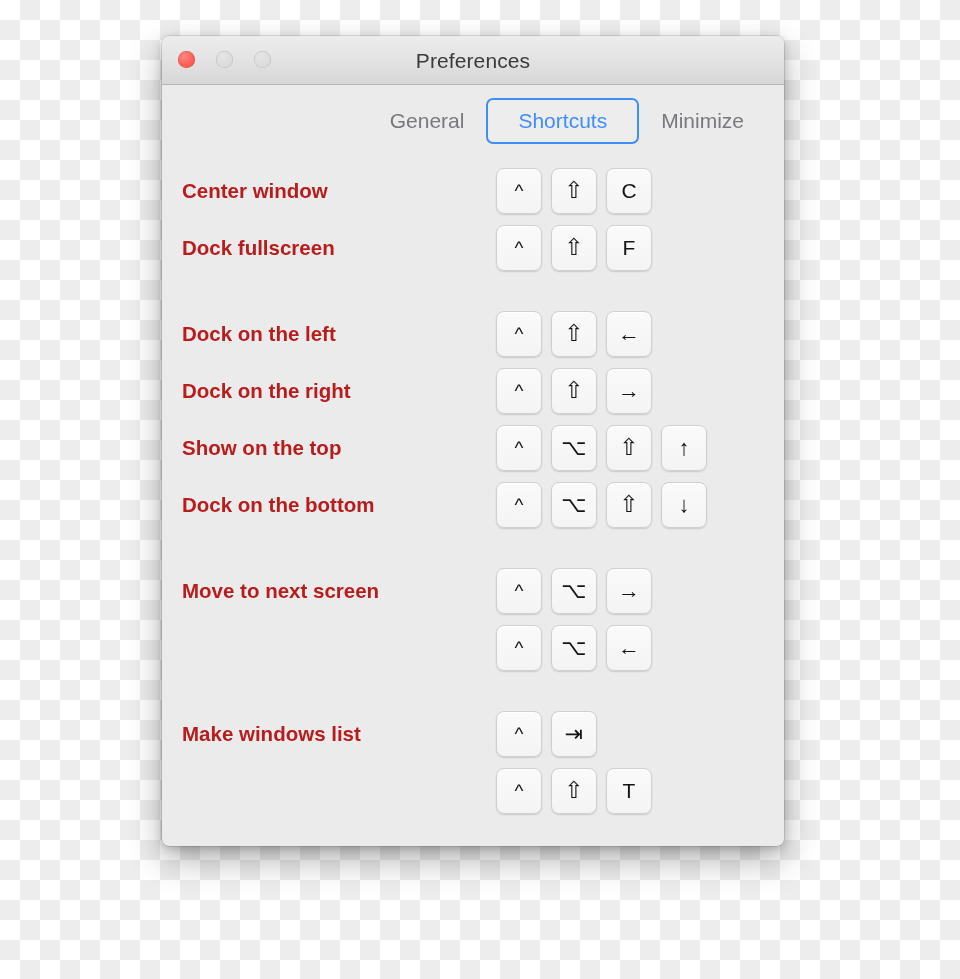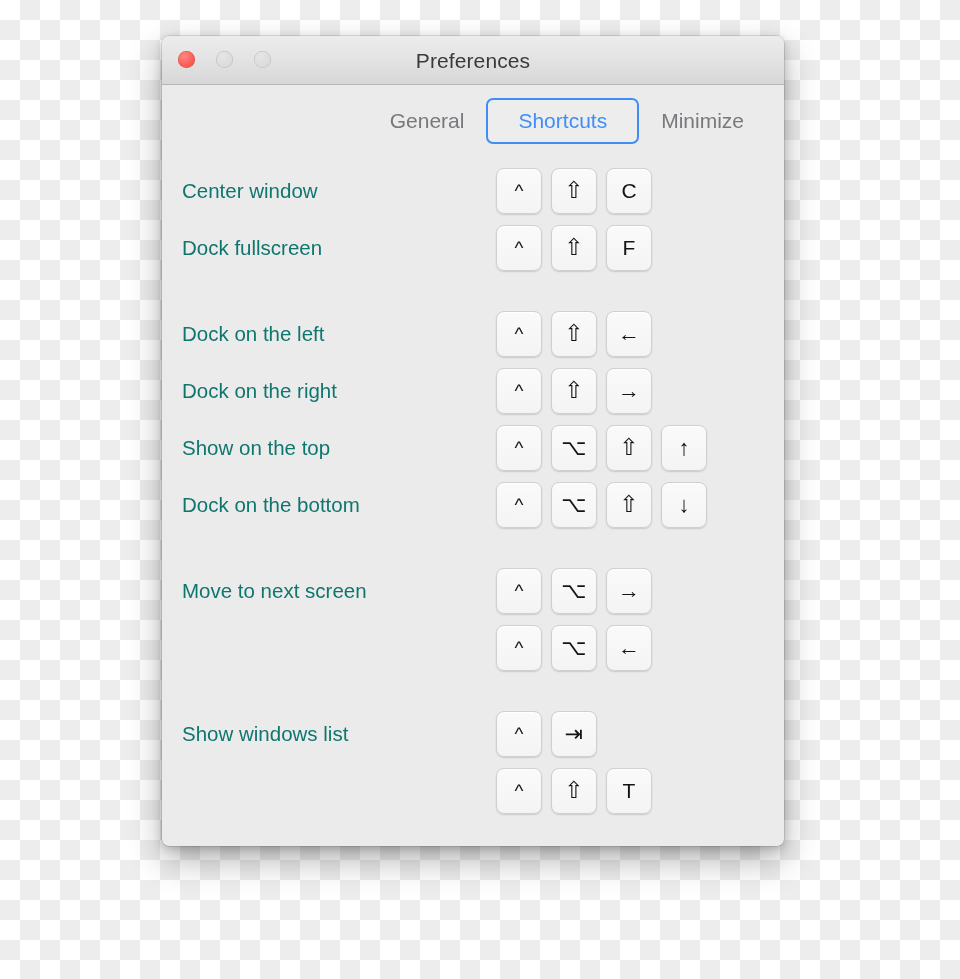--- a/index.html
+++ b/index.html
@@ -123,22 +123,23 @@
     position: relative;
     height: 57px;
     display: flex;
     align-items: center;
   }
 
   .row-label {
     position: absolute;
     left: 20px;
     font-size: 20.5px;
-    color: #0f766e;
+    color: #b91c1c;
     white-space: nowrap;
+    font-weight: bold;
   }
 
   .keys {
     position: absolute;
     left: 334px;
     display: flex;
     gap: 9px;
   }
 
   .key {
@@ -254,21 +255,21 @@
           <div class="keys">
             <div class="key glyph-control">^</div>
             <div class="key glyph-option">⌥</div>
             <div class="key glyph-arrow">←</div>
           </div>
         </div>
       </div>
       <div class="group-gap"></div>
       <div class="group">
         <div class="row">
-          <div class="row-label">Show windows list</div>
+          <div class="row-label">Make windows list</div>
           <div class="keys">
             <div class="key glyph-control">^</div>
             <div class="key glyph-tab">⇥</div>
           </div>
         </div>
         <div class="row">
           <div class="keys">
             <div class="key glyph-control">^</div>
             <div class="key glyph-shift">⇧</div>
             <div class="key glyph-letter">T</div>

